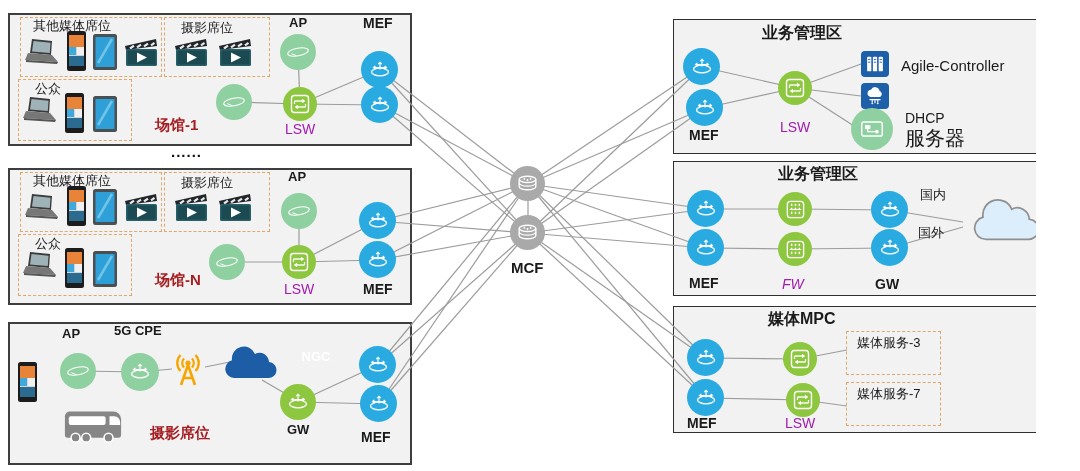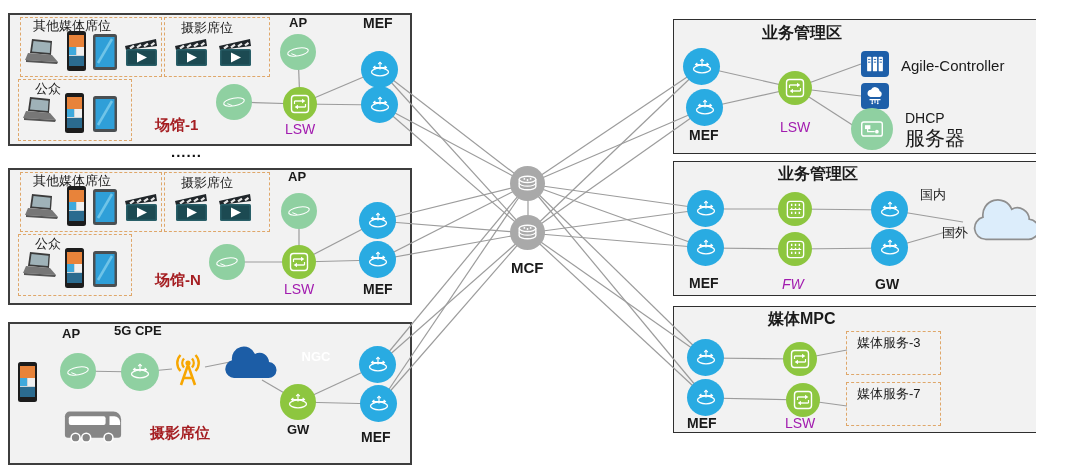--- a/index.html
+++ b/index.html
@@ -487,21 +487,21 @@
 
   <span class="lbl title" style="left:762px;top:24px;">业务管理区</span>
   <span class="lbl b" style="left:689px;top:127px;">MEF</span>
   <span class="lbl gray" style="left:780px;top:119px;">LSW</span>
   <span class="lbl" style="left:901px;top:57px;font-size:15px;text-align:right;">Agile-Controller</span>
   <span class="lbl" style="left:905px;top:110px;font-size:14px;">DHCP</span>
   <span class="lbl" style="left:905px;top:127px;font-size:20px;">服务器</span>
 
   <span class="lbl title" style="left:778px;top:165px;">业务管理区</span>
   <span class="lbl" style="left:920px;top:188px;">国内</span>
-  <span class="lbl" style="left:918px;top:226px;margin-left:24px;">国外</span>
+  <span class="lbl" style="left:918px;top:226px;">国外</span>
   <span class="lbl b" style="left:689px;top:275px;">MEF</span>
   <span class="lbl gray" style="left:782px;top:276px;font-style:italic;">FW</span>
   <span class="lbl" style="left:875px;top:276px;font-weight:bold;font-size:14px;">GW</span>
 
   <span class="lbl title" style="left:768px;top:310px;">媒体MPC</span>
   <span class="lbl b" style="left:687px;top:415px;">MEF</span>
   <span class="lbl gray" style="left:785px;top:415px;">LSW</span>
   <span class="lbl" style="left:857px;top:336px;">媒体服务-3</span>
   <span class="lbl" style="left:857px;top:387px;">媒体服务-7</span>
 

